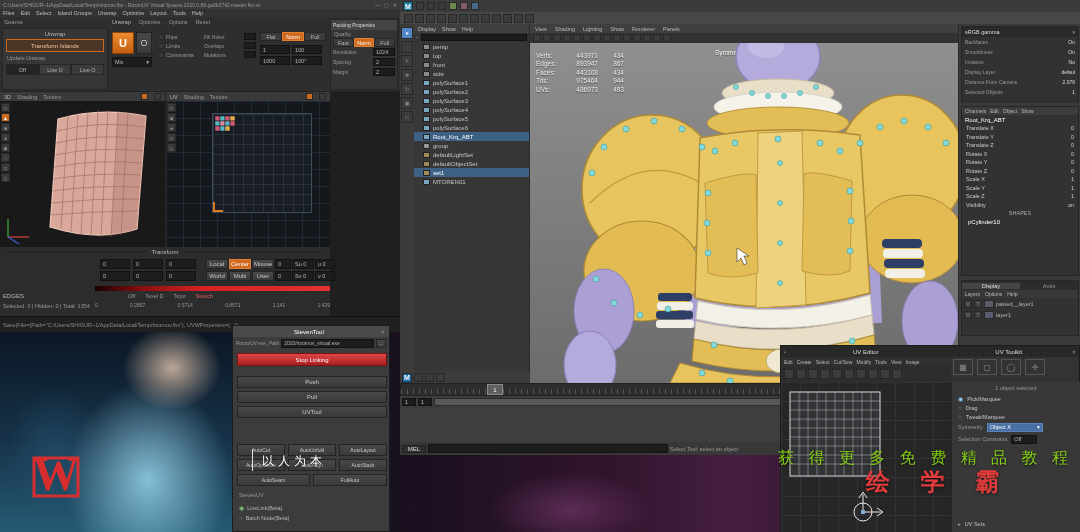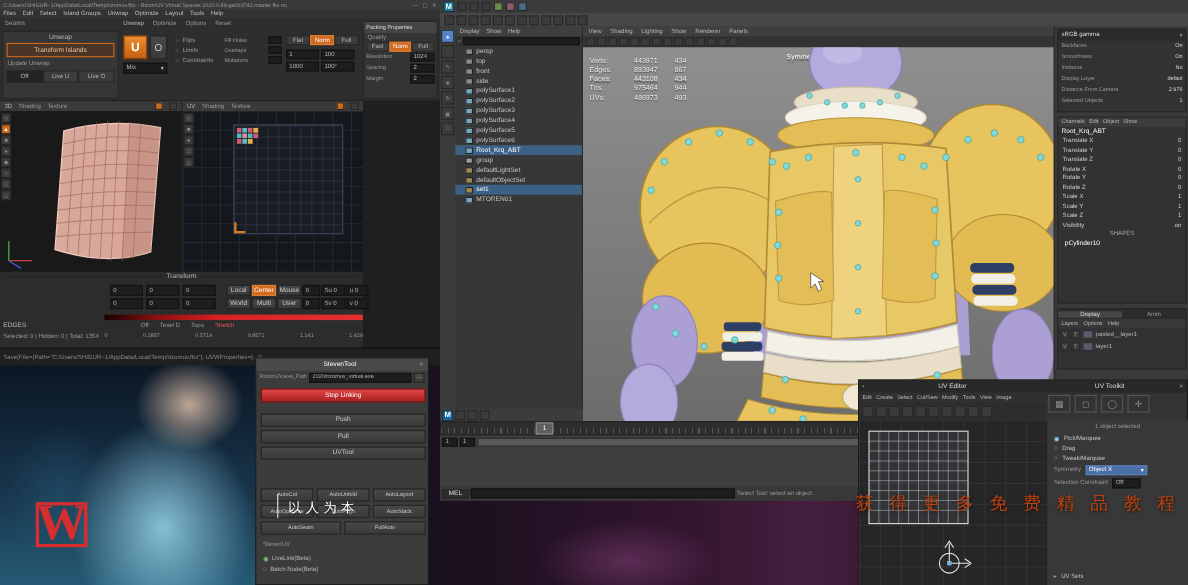--- a/index.html
+++ b/index.html
@@ -851,16 +851,17 @@
     </div>
   </div>
 
   <div class="r" style="left:0;top:0;width:1080px;height:532px;z-index:40;pointer-events:none">
     <svg class="r" style="left:28px;top:438px" width="56" height="62" viewBox="0 0 56 62">
       <rect x="6" y="20" width="44" height="38" fill="none" stroke="#d62e2e" stroke-width="3"></rect>
       <text x="28" y="52" text-anchor="middle" font-family="'Liberation Serif',serif" font-size="46" font-weight="bold" fill="#d62e2e">W</text>
     </svg>
     <div class="r" style="left:252px;top:449px;width:1px;height:22px;background:rgba(255,255,255,.85)"></div>
     <div class="r" style="left:262px;top:453px;font-size:12px;letter-spacing:4px;color:#fff;text-shadow:0 1px 3px rgba(0,0,0,.7)">以人为本</div>
-    <div class="r" style="left:778px;top:448px;font-size:16px;letter-spacing:5px;color:#c2410c;text-shadow:0 1px 3px rgba(0,0,0,.7)">获 得 更 多 免 费 精 品 教 程</div>
+    <div class="r" style="left:778px;top:448px;font-size:16px;letter-spacing:5px;color:#84cc16;text-shadow:0 1px 3px rgba(0,0,0,.7)">获 得 更 多 免 费 精 品 教 程</div>
+    <div class="r" style="left:866px;top:466px;font-size:24px;font-weight:bold;letter-spacing:12px;color:#e23b3b;text-shadow:0 1px 3px rgba(0,0,0,.6)">绘 学 霸</div>
   </div>
 
 </div>
 
 </body></html>

